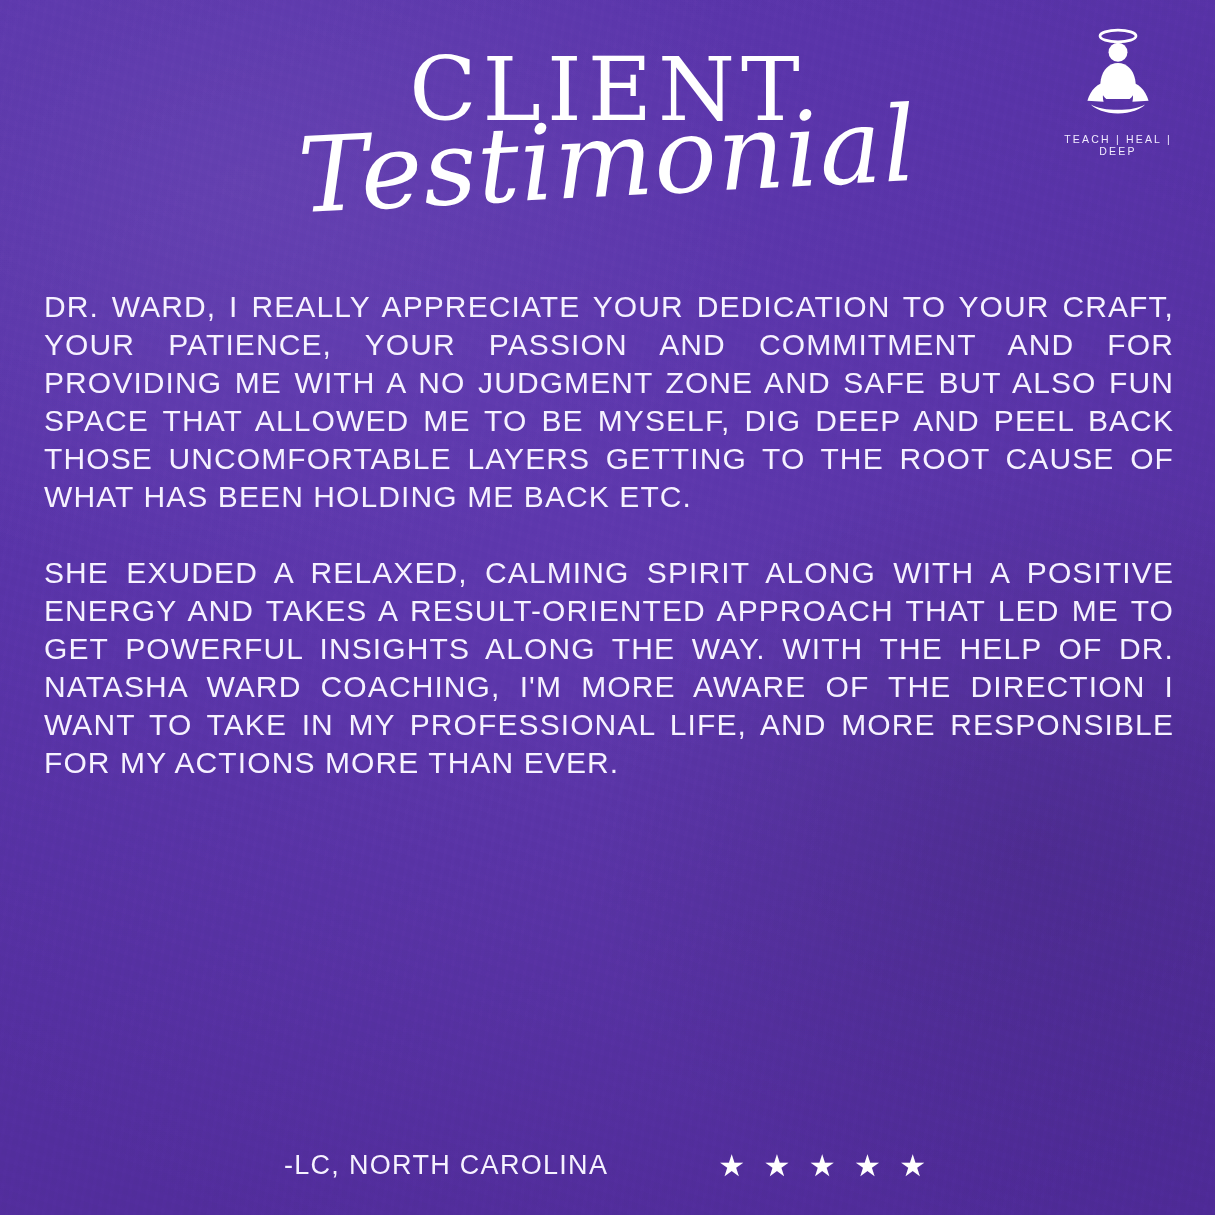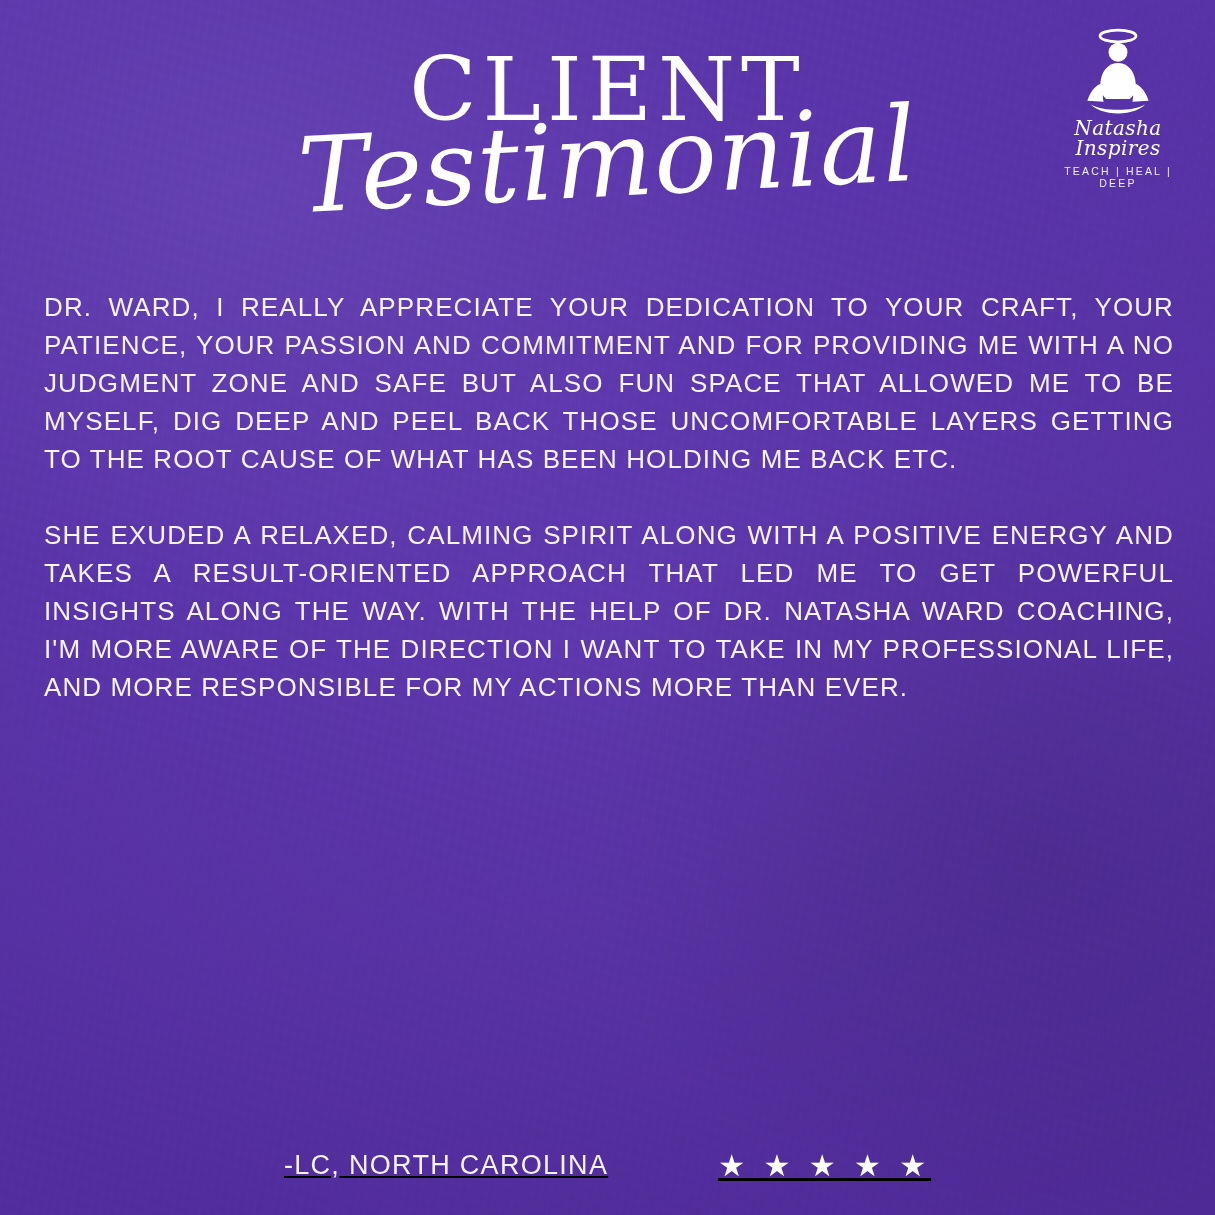--- a/index.html
+++ b/index.html
@@ -101,21 +101,21 @@
   }
 
   
   .body-copy {
     position: absolute;
     top: 288px;
     left: 44px;
     width: 1130px;
     color: #f6f2ff;
     font-family: "Liberation Sans", sans-serif;
-    font-size: 26px;
+    font-size: 30px;
     line-height: 38px;
     letter-spacing: 1.1px;
     text-transform: uppercase;
     text-align: justify;
   }
   .body-copy p {
     margin: 0 0 38px 0;
   }
   .body-copy p:last-child {
     margin-bottom: 0;
@@ -126,21 +126,20 @@
   
   .footer {
     position: absolute;
     left: 0;
     right: 0;
     bottom: 34px;
     display: flex;
     align-items: center;
     justify-content: center;
     gap: 110px;
-    text-decoration: underline;
   }
   .attribution {
     font-family: "Liberation Sans", sans-serif;
     font-size: 27px;
     letter-spacing: 1.3px;
     color: #f6f2ff;
     text-transform: uppercase;
   }
   .stars {
     font-size: 30px;
@@ -157,21 +156,20 @@
 
   <div class="logo">
     <svg class="logo-mark" viewBox="0 0 120 120" aria-hidden="true">
       <ellipse cx="60" cy="20" rx="20" ry="6.5" fill="none" stroke="#ffffff" stroke-width="3"></ellipse>
       <circle cx="60" cy="38" r="10.5" fill="#ffffff"></circle>
       <path d="M60 50 C50 50 43 58 41 68 C39 78 42 86 47 90 L73 90 C78 86 81 78 79 68 C77 58 70 50 60 50 Z" fill="#ffffff"></path>
       <path d="M26 92 C30 78 40 70 50 72 C44 78 42 86 44 93 Z" fill="#ffffff"></path>
       <path d="M94 92 C90 78 80 70 70 72 C76 78 78 86 76 93 Z" fill="#ffffff"></path>
       <path d="M30 96 C42 104 78 104 90 96 C86 101 74 106 60 106 C46 106 34 101 30 96 Z" fill="#ffffff"></path>
     </svg>
-    <div class="logo-name">Natasha Inspires</div>
     <div class="logo-tag">TEACH | HEAL | DEEP</div>
   </div>
 
   <div class="heading-wrap">
     <div class="title-client">CLIENT</div>
     <div class="title-testimonial">Testimonial</div>
   </div>
 
   <div class="body-copy">
     <p class="p1">DR. WARD, I REALLY APPRECIATE YOUR DEDICATION TO YOUR CRAFT, YOUR PATIENCE, YOUR PASSION AND COMMITMENT AND FOR PROVIDING ME WITH A NO JUDGMENT ZONE AND SAFE BUT ALSO FUN SPACE THAT ALLOWED ME TO BE MYSELF, DIG DEEP AND PEEL BACK THOSE UNCOMFORTABLE LAYERS GETTING TO THE ROOT CAUSE OF WHAT HAS BEEN HOLDING ME BACK ETC.</p>

